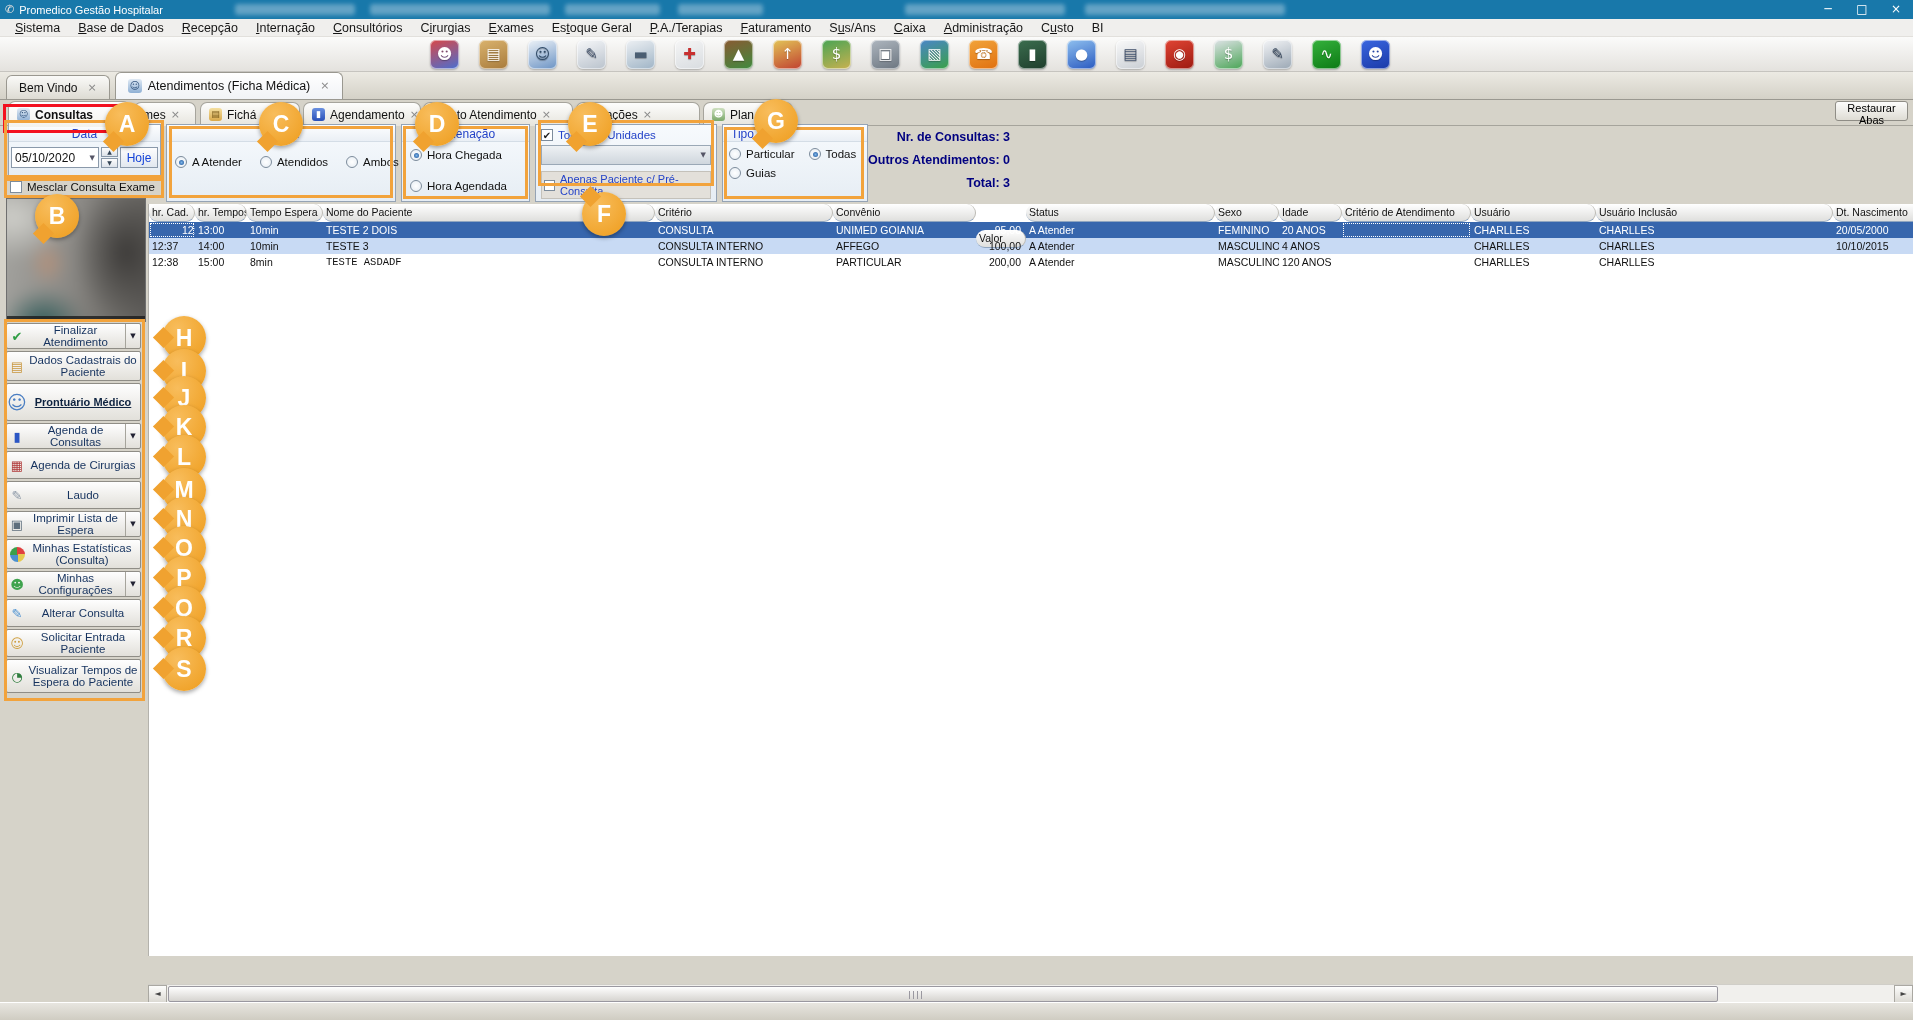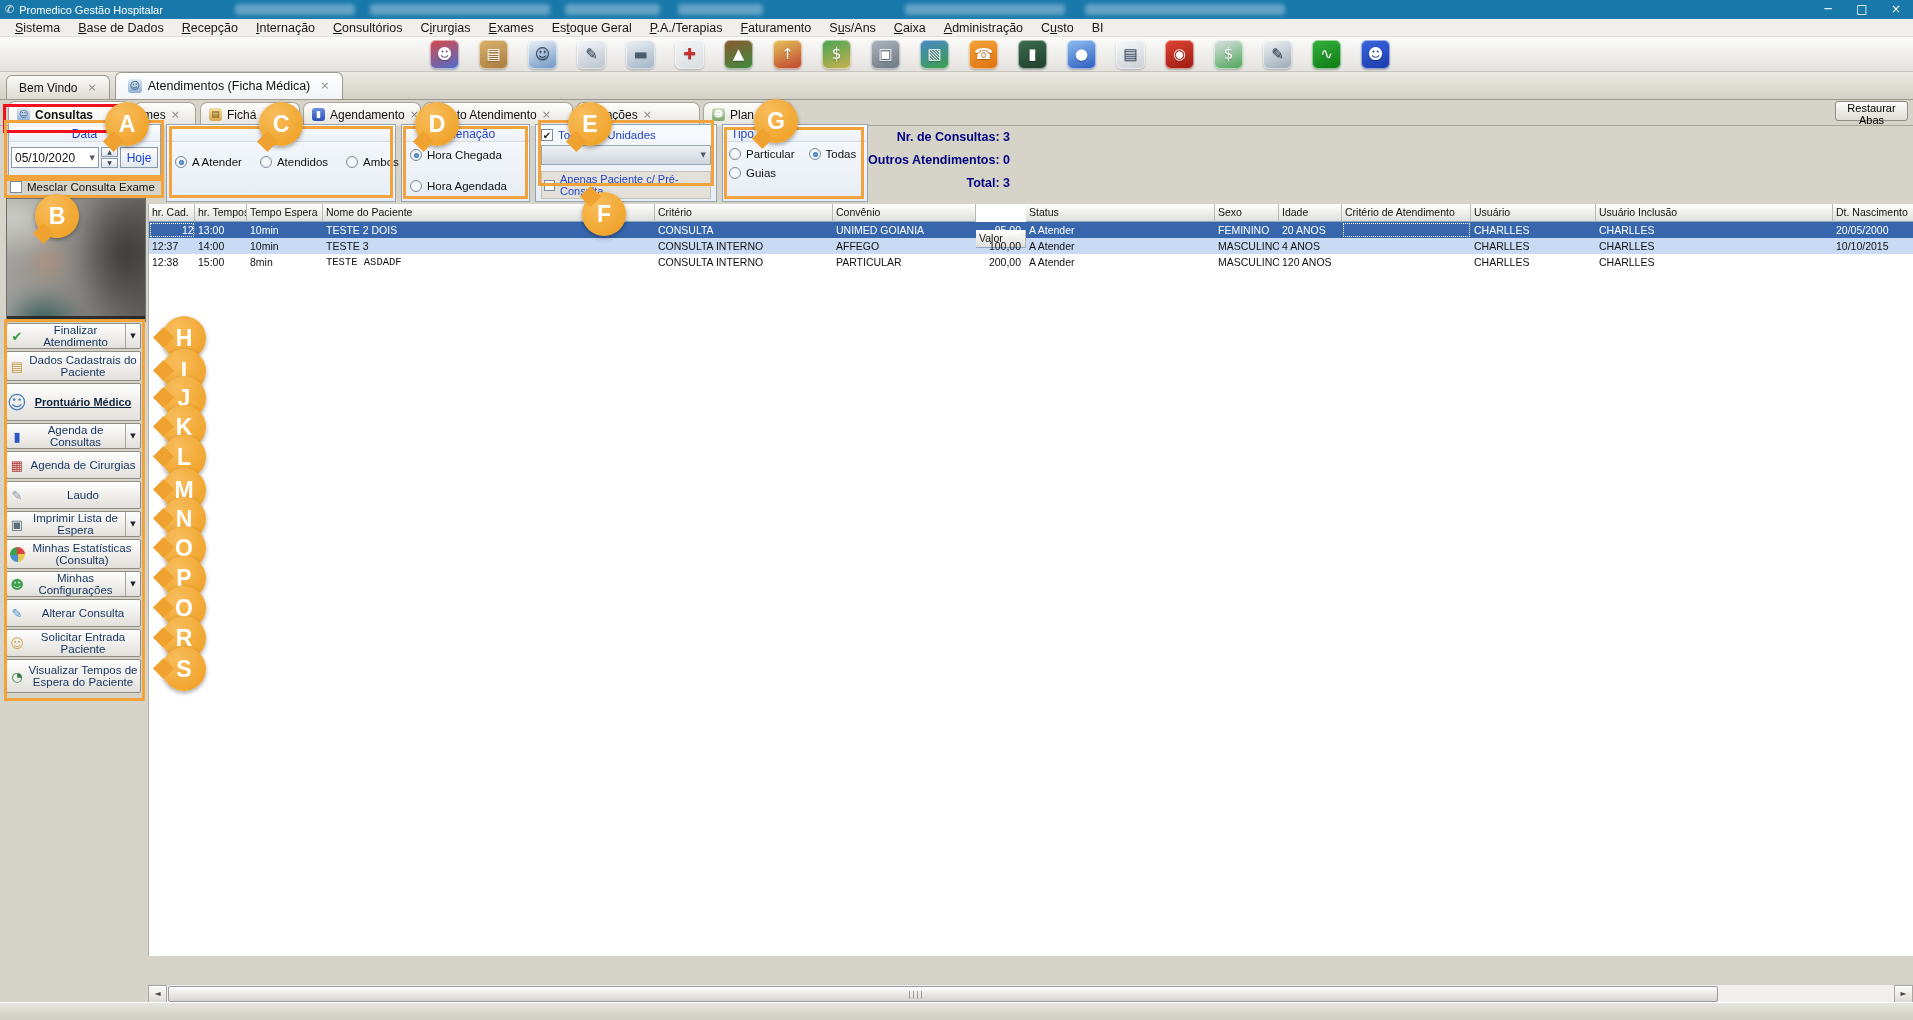--- a/index.html
+++ b/index.html
@@ -102,21 +102,21 @@
     justify-content:center;font-size:7px;color:#223;font-family:"DejaVu Sans",sans-serif;flex:0 0 auto;}
   .side-btn.bold .lbl{font-weight:bold;font-size:11px;color:#0e2340;text-decoration:underline;}
   .pie{width:15px;height:15px;border-radius:50%;margin-left:3px;flex:0 0 auto;
     background:conic-gradient(#e04040 0 25%,#e6c94f 0 50%,#4a90d0 0 75%,#3aa04a 0 100%);}
   
   .gridwrap{position:absolute;left:148px;top:204px;width:1765px;height:752px;background:#fff;overflow:hidden;
     border-left:1px solid #b4b2ac;}
   .g-row{display:flex;width:1810px;}
   .g-h{height:18px;}
   .g-h .g-cell{background:linear-gradient(#ffffff,#dfdfdd);border-right:1px solid #bcbab4;border-bottom:1px solid #8fa5c0;
-    font-size:10.5px;line-height:17px;}
+    font-size:10.5px;line-height:17px;border-radius:9px;}
   .g-cell{flex:0 0 auto;padding:0 3px;white-space:nowrap;overflow:hidden;font-size:10.5px;line-height:16px;height:100%;}
   .g-r{height:16px;}
   .g-r.sel{background:#3766ad;color:#fff;}
   .g-r.alt{background:#c8daf4;}
   .g-cell.num{text-align:right;padding-right:5px;}
   .g-cell.focus1{outline:1px dotted #fff;outline-offset:-2px;}
   
   .gfoot{position:absolute;left:148px;top:956px;width:1765px;height:28px;background:linear-gradient(#fbfbfa,#e8e7e3);
     border-top:1px solid #b0aea8;}
   .total-box{position:absolute;left:777px;top:3px;width:86px;height:22px;border:1px solid #a6a49c;background:#f7f7f5;

